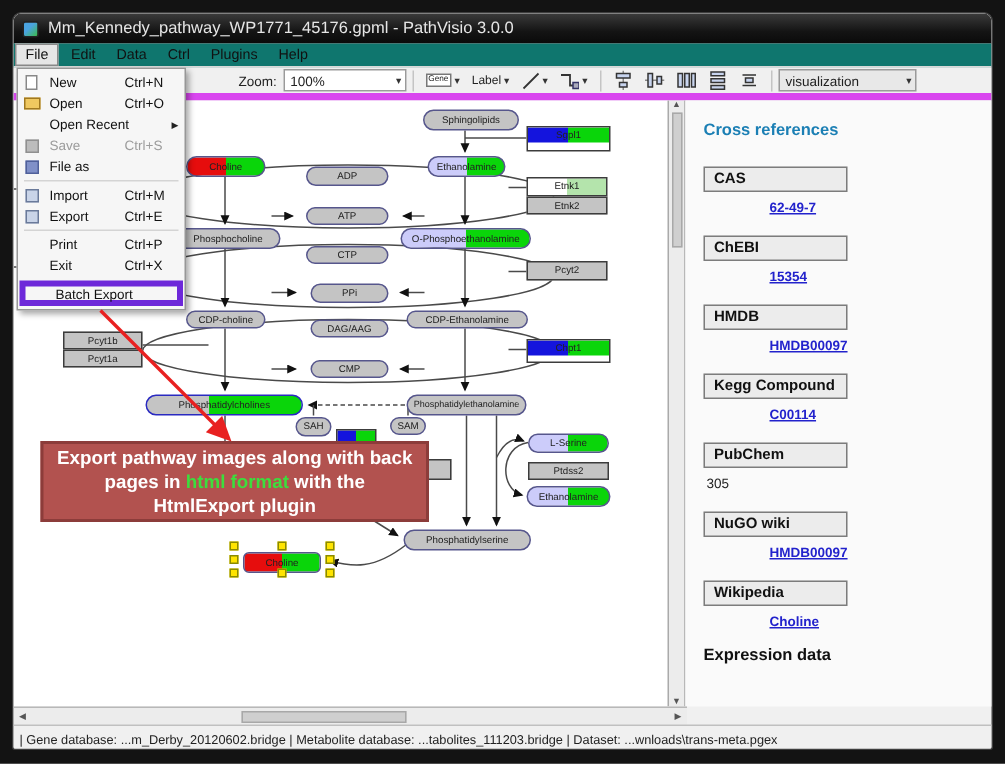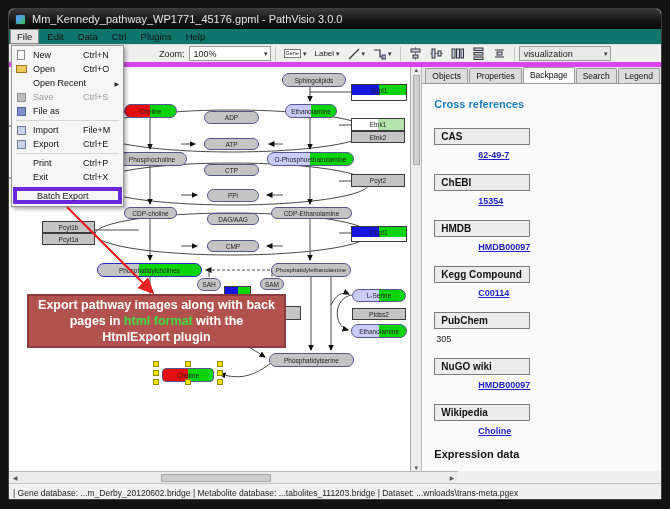--- a/index.html
+++ b/index.html
@@ -293,27 +293,20 @@
       </div>
     </div>
 
     <div class="vscroll">
       <span class="sbtn">▲</span>
       <div class="vthumb" style="margin-bottom:auto;"></div>
       <span class="sbtn">▼</span>
     </div>
 
     <div class="rpanel">
-      <div class="tabs">
-        <span class="tab">Objects</span>
-        <span class="tab">Properties</span>
-        <span class="tab active">Backpage</span>
-        <span class="tab">Search</span>
-        <span class="tab">Legend</span>
-      </div>
       <div class="rcontent">
         <div class="xref-heading">Cross references</div>
         <div class="refsec">
           <div class="refhdr">CAS</div>
           <a class="refval reflink">62-49-7</a>
         </div>
         <div class="refsec">
           <div class="refhdr">ChEBI</div>
           <a class="refval reflink">15354</a>
         </div>
@@ -385,21 +378,21 @@
         </span>
       <span class="milbl">File as</span>
       <span class="mish"></span>
     </div>
     <div class="msep"></div>
     <div class="mi">
       <span class="mico">
           <span class="ico-port"></span>
         </span>
       <span class="milbl">Import</span>
-      <span class="mish">File+M</span>
+      <span class="mish">Ctrl+M</span>
     </div>
     <div class="mi">
       <span class="mico">
           <span class="ico-port"></span>
         </span>
       <span class="milbl">Export</span>
       <span class="mish">Ctrl+E</span>
     </div>
     <div class="msep"></div>
     <div class="mi">

